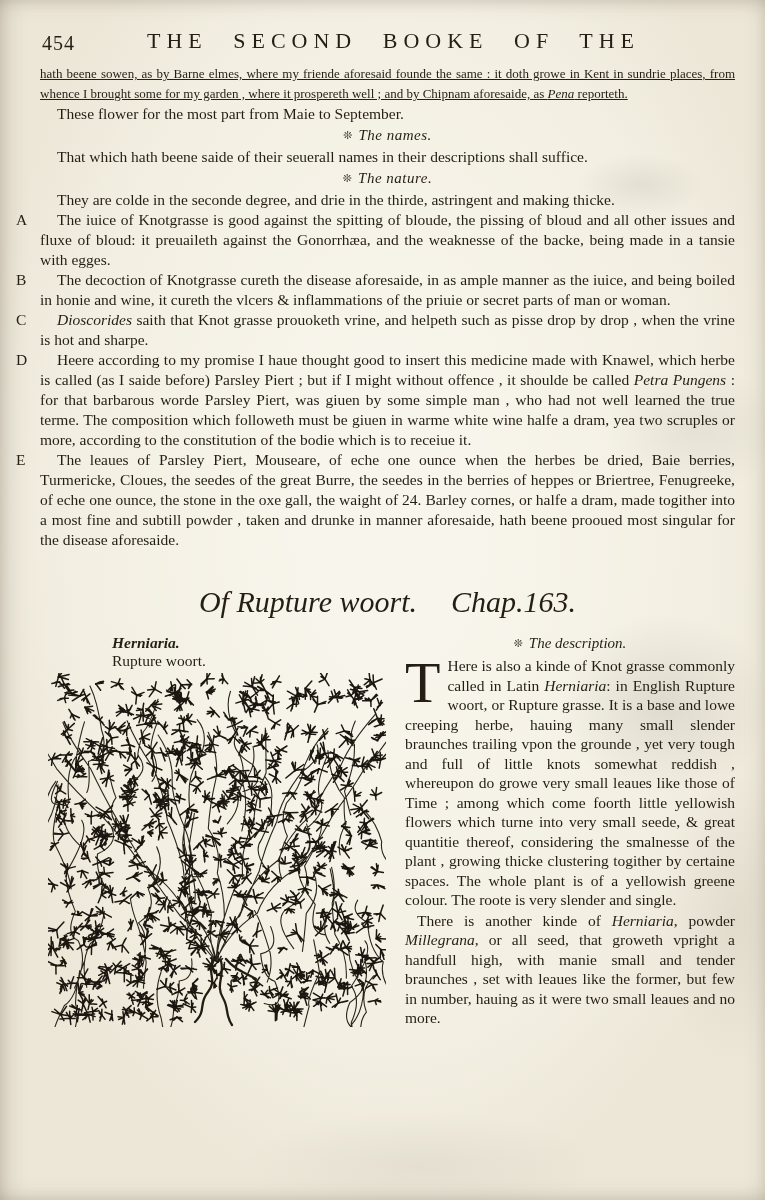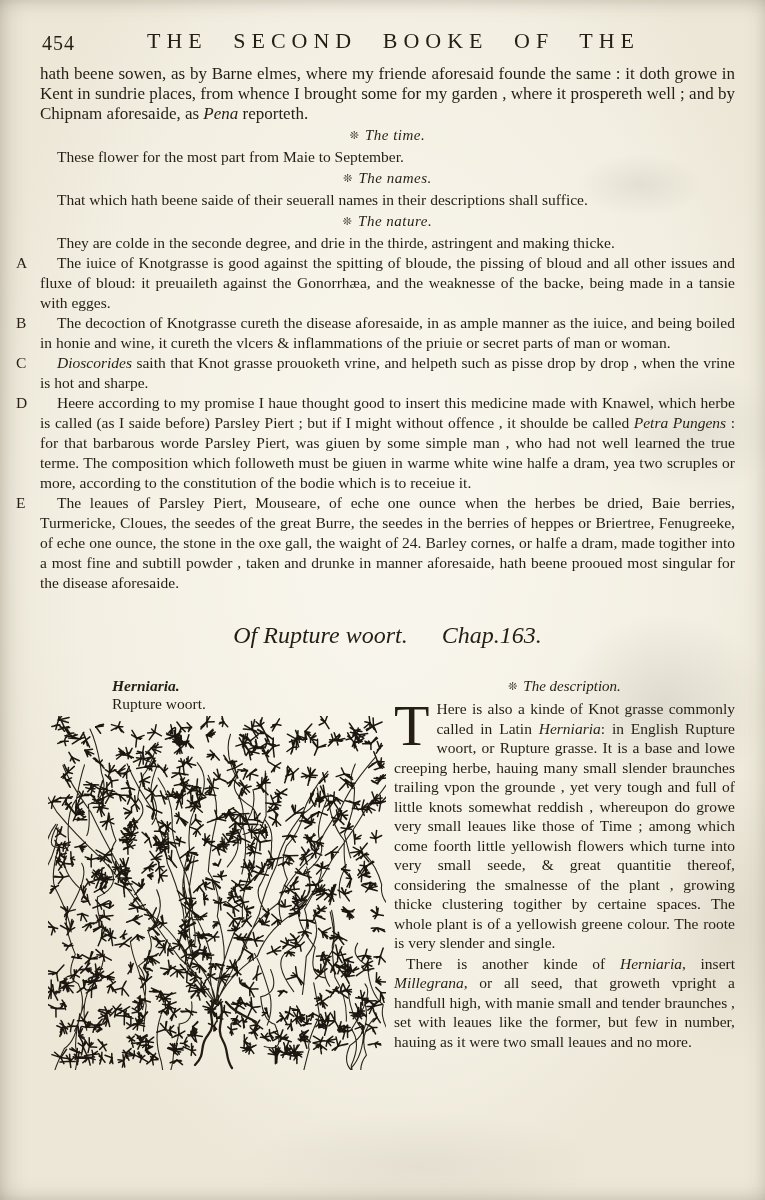--- a/index.html
+++ b/index.html
@@ -28,35 +28,35 @@
   .it{font-style:italic;}
   .mk{font-style:normal;font-family:"DejaVu Sans",sans-serif;font-size:11px;margin-right:6px;position:relative;top:-1px;}
 
   
   .header{position:relative;height:36px;}
   .pageno{position:absolute;left:2px;top:4px;font-size:20px;letter-spacing:1px;}
   .running-head{position:absolute;left:12px;right:0;top:0;text-align:center;
     font-size:22px;letter-spacing:6px;word-spacing:14px;white-space:nowrap;}
 
   
-  .para{font-size:17px;line-height:20px;text-align:justify;}
+  .para{font-size:13px;line-height:20px;text-align:justify;text-decoration:underline;}
   .sec-head{text-align:center;font-size:15px;line-height:21px;margin-top:1px;}
   .sec-head .t{font-style:italic;letter-spacing:.5px;}
   .sec-body{font-size:15.5px;line-height:20px;text-indent:17px;text-align:justify;}
 
   .vertues-par{position:relative;font-size:15.5px;line-height:20px;text-align:justify;text-indent:17px;}
   .vertues-par .letter{position:absolute;left:-24px;top:0;width:20px;text-indent:0;
     font-size:15.5px;text-align:left;}
 
   
-  .chapter{margin-top:24px;text-align:center;font-style:italic;font-size:24px;line-height:36px;}
+  .chapter{margin-top:34px;text-align:center;font-style:italic;font-size:30px;line-height:36px;}
   .chapter .gap{display:inline-block;width:34px;}
 
   
-  .columns{display:flex;margin-top:24px;}
+  .columns{display:flex;margin-top:14px;gap:11px;}
   .fig-col{width:352px;flex:none;}
   .fig-caption{margin-left:72px;font-size:15.5px;line-height:18px;}
   .fig-caption .latin{font-style:italic;font-weight:600;}
   .woodcut-wrap{margin-left:8px;margin-top:3px;}
   .desc-col{flex:1;padding-left:2px;}
   .desc-head{text-align:center;font-size:15px;line-height:19px;margin-bottom:2px;}
   .desc-par{font-size:15.5px;line-height:19.5px;text-align:justify;}
   .desc-par.second{text-indent:12px;margin-top:1px;}
   .dropcap{float:left;font-size:58px;line-height:49px;padding:2px 7px 0 0;font-weight:500;}
 
@@ -68,23 +68,20 @@
 
 <div class="page">
 
   <div class="header">
     <span class="pageno">454</span>
     <span class="running-head">THE SECOND BOOKE OF THE</span>
   </div>
 
   <div class="para"><span>hath beene sowen, as by Barne elmes, where my friende aforesaid founde the same : it doth growe in Kent in sundrie places, from whence I brought some for my garden , where it prospereth well ; and by Chipnam aforesaide, as </span><span class="it">Pena</span><span> reporteth.</span></div>
 
-  <div class="sec-head">
-    <span class="mk">❊</span><span class="t">The time.</span>
-  </div>
   <div class="sec-body">These flower for the most part from Maie to September.</div>
 
   <div class="sec-head">
     <span class="mk">❊</span><span class="t">The names.</span>
   </div>
   <div class="sec-body">That which hath beene saide of their seuerall names in their descriptions shall suffice.</div>
 
   <div class="sec-head">
     <span class="mk">❊</span><span class="t">The nature.</span>
   </div>
@@ -129,20 +126,20 @@
     </div>
 
     <div class="desc-col">
       <div class="desc-head">
         <span class="mk">❊</span><span class="it">The description.</span>
       </div>
       <div class="desc-par">
         <span class="dropcap">T</span><span><span>Here is also a kinde of Knot grasse commonly called in Latin </span><span class="it">Herniaria</span><span>: in English Rupture woort, or Rupture grasse. It is a base and lowe creeping herbe, hauing many small slender braunches trailing vpon the grounde , yet very tough and full of little knots somewhat reddish , whereupon do growe very small leaues like those of Time ; among  which come foorth little yellowish flowers which turne into very small seede, &amp; great quantitie thereof, considering the smalnesse of the plant , growing thicke clustering togither by certaine spaces.  The whole plant is of a yellowish greene colour. The roote is very slender and single.</span></span>
       </div>
       <div class="desc-par second">
-        <span><span>There is another kinde of </span><span class="it">Herniaria</span><span>, insert </span><span class="it">Millegrana</span><span>, or all seed, that groweth vpright a handfull high, with manie small and tender braunches , set with leaues like the former, but few in number, hauing as it were two small leaues and no more.</span></span>
+        <span><span>There is another kinde of </span><span class="it">Herniaria</span><span>, powder </span><span class="it">Millegrana</span><span>, or all seed, that groweth vpright a handfull high, with manie small and tender braunches , set with leaues like the former, but few in number, hauing as it were two small leaues and no more.</span></span>
       </div>
     </div>
   </div>
 
 
 
 </div>
 
 </body></html>

